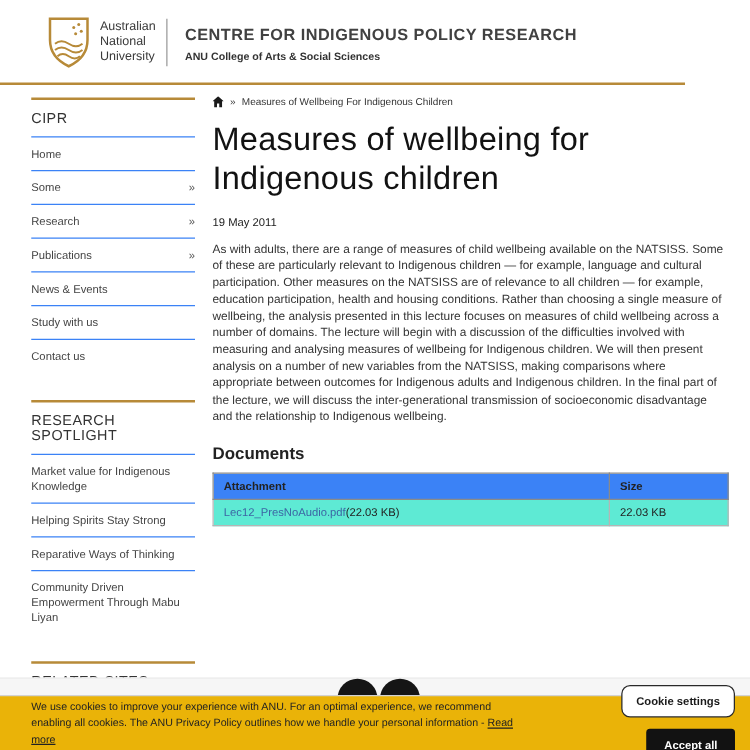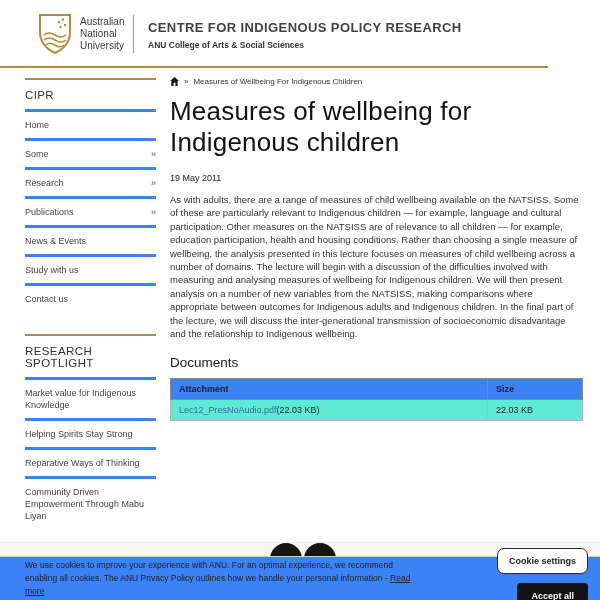--- a/index.html
+++ b/index.html
@@ -19,35 +19,35 @@
   .header-divider { position:absolute; left:133px; top:15px; width:1px; height:38px; background:#9a9a9a; }
   .site-title-block { position:absolute; left:148px; top:20px; }
   .site-title { font-size:13px; letter-spacing:0.4px; color:#414141; font-weight:bold; }
   .site-subtitle { font-size:8.5px; color:#333; margin-top:5px; font-weight:bold; }
 
   
   .sidebar { position:absolute; left:25px; top:78px; width:131px; }
   .nav-section { border-top:2px solid #b78a38; margin-bottom:22px; }
   .nav-heading { font-size:11.5px; letter-spacing:0.4px; color:#333; padding:9px 0 8px 0; }
   .nav-item {
-    border-top:3px solid #3b82f6; padding:7px 0; font-size:9px; color:#444;
+    border-top:1px solid #3b82f6; padding:7px 0; font-size:9px; color:#444;
     display:flex; justify-content:space-between; align-items:flex-end;
     line-height:12px; cursor:pointer;
   }
   .nav-item .expand { color:#555; font-size:9px; }
 
   
   .content { position:absolute; left:170px; top:77px; width:413px; }
   .breadcrumb { display:flex; align-items:center; font-size:8px; color:#333; gap:5px; }
   .crumb-home svg { display:block; }
   .page-title { font-size:26px; line-height:31px; font-weight:500; color:#121212; margin-top:10px; letter-spacing:0.2px; }
   .lecture-label { font-size:11.5px; letter-spacing:0.6px; color:#2b2b2b; margin-top:7px; }
   .pub-date { font-size:9px; color:#222; margin-top:15px; }
   .body-text { font-size:9.5px; line-height:13.4px; color:#333; margin-top:10px; text-align:left; }
-  .docs-heading { font-size:13.5px; color:#222; margin-top:15px; font-weight:400; }
+  .docs-heading { font-size:13.5px; color:#222; margin-top:15px; font-weight:700; }
   table.docs { width:100%; border-collapse:collapse; margin-top:8px; font-size:9px; }
   table.docs th {
     background:#3b82f6; text-align:left; font-weight:bold; color:#222;
     padding:5px 8px; border:1px solid #8a8a8a;
   }
   table.docs td {
     background:#5eead4; padding:5px 8px; border:1px solid #b5b5b5; color:#222;
   }
   td .file-link { color:#3c66a4; text-decoration:none; cursor:pointer; }
   .col-size { width:95px; }
@@ -60,21 +60,21 @@
   .share-circle {
     position:absolute; width:32px; height:32px; border-radius:50%;
     background:#151515; top:543px; cursor:pointer;
   }
   .share-circle.c1 { left:270px; }
   .share-circle.c2 { left:304px; }
 
   
   .cookie-banner {
     position:absolute; left:0; bottom:0; width:600px; height:44px;
-    background:#3b82f6; border-top:1px solid #d2d2d2;
+    background:#eab308; border-top:1px solid #d2d2d2;
     display:flex; align-items:center; padding:0 12px 0 25px;
   }
   .cookie-text { font-size:8.5px; line-height:13px; color:#222; width:398px; }
   .cookie-text .readmore { color:#222; text-decoration:underline; cursor:pointer; }
   .cookie-actions { display:flex; gap:9px; margin-left:auto; align-items:flex-end;flex-direction:column; }
   .btn-settings {
     background:#fff; border:1.5px solid #2a2a2a; border-radius:7px;
     font-size:9px; font-weight:bold; color:#1a1a1a; padding:7px 11px; cursor:pointer;
     font-family:"Liberation Sans", sans-serif;
   }

